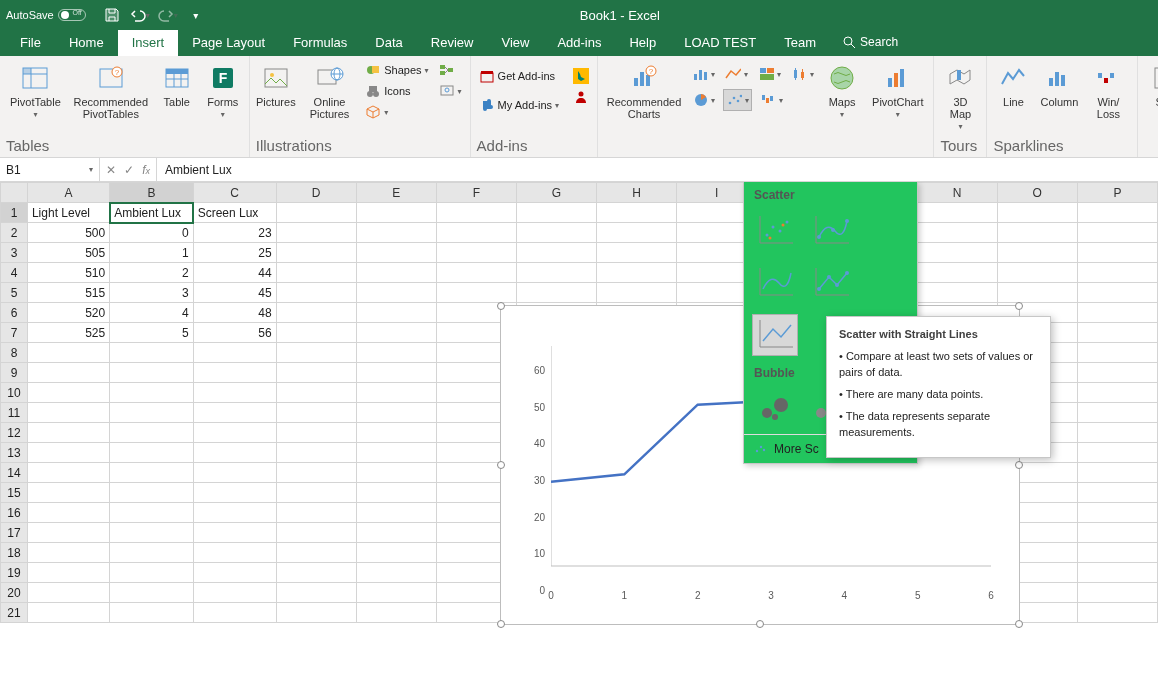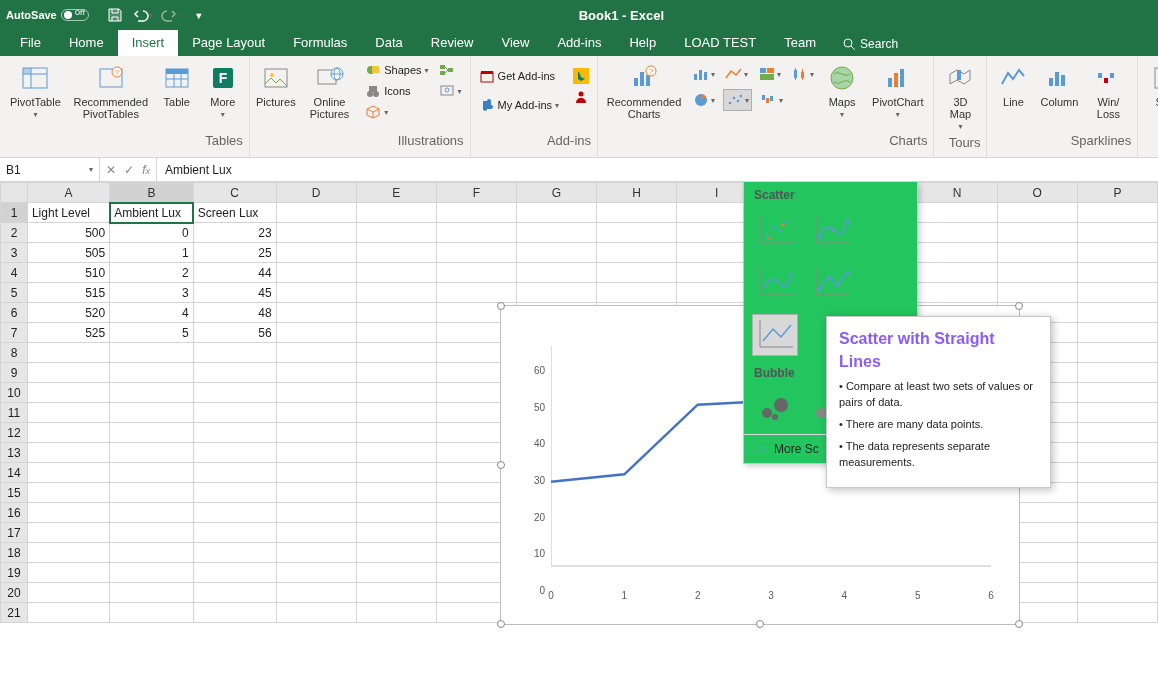--- a/index.html
+++ b/index.html
@@ -1,38 +1,38 @@
 <!DOCTYPE html>
 <html><head>
 <meta charset="utf-8">
 <style>
   * { box-sizing: border-box; margin: 0; padding: 0; font-family: "Segoe UI", Arial, sans-serif; }
   body { width: 1158px; height: 679px; overflow: hidden; background: #fff; font-size: 12px; color: #222; }
 
   
-  .titlebar { height: 30px; background: #217346; color: #fff; display: flex; align-items: center; padding: 0 6px; font-weight: bold; }
+  .titlebar { height: 30px; background: #217346; color: #fff; display: flex; align-items: center; padding: 0 6px; }
   .titlebar .qat { display: flex; align-items: center; gap: 4px; }
   .qat-btn { width: 24px; height: 24px; display: flex; align-items: center; justify-content: center; color: #fff; }
   .autosave { display: flex; align-items: center; gap: 4px; font-size: 11px; margin-right: 10px; }
   .toggle { width: 28px; height: 12px; border: 1px solid rgba(255,255,255,0.6); border-radius: 7px; position: relative; }
   .toggle::after { content:""; position:absolute; width:8px; height:8px; background:#fff; border-radius:50%; top:1px; left:2px; }
   .toggle .off { position:absolute; right:3px; top:-1px; font-size:7px; color:rgba(255,255,255,0.8);}
   .titlebar .title { flex: 1; text-align: center; font-size: 13px; }
 
   
-  .tabs { height: 26px; background: #217346; display: flex; align-items: flex-end; padding: 0 6px; color: #fff; }
+  .tabs { height: 26px; background: #217346; display: flex; align-items: flex-start; padding: 0 6px; color: #fff; }
   .tab { padding: 5px 14px 6px; font-size: 13px; cursor: pointer; }
   .tab.active { background: #fff; color: #217346; }
   .search-tab { display:flex; align-items:center; gap:4px; padding:5px 12px; }
 
   
   .ribbon { height: 102px; background: #f3f2f1; border-bottom: 1px solid #d6d6d6; display: flex; position:relative; }
   .group { border-right: 1px solid #e0e0e0; padding: 4px 6px 0; display: flex; flex-direction: column; align-items:center; }
   .group-body { flex: 1; display: flex; align-items: flex-start; gap: 6px; }
-  .group-label { font-size: 13px; color: #666; padding: 2px 0 9px; text-align:right; width:100%; }
+  .group-label { font-size: 15px; color: #666; padding: 2px 0 3px; text-align:left; width:100%; }
   .rbtn { display: flex; flex-direction: column; align-items: center; gap: 2px; padding: 2px 4px; font-size: 11px; color: #333; text-align:center; min-width:40px; }
   .rbtn-icon { width: 32px; height: 32px; display:flex; align-items:center; justify-content:center; }
   .stack { display:flex; flex-direction:column; gap:1px;justify-content:center; }
   .srow { display:flex; align-items:center; gap:3px; font-size:11px; padding:2px 2px; white-space:nowrap;}
   .mini-icon { width:16px; height:16px; display:inline-flex; align-items:center; justify-content:center; }
   .caret { font-size:8px; color:#666; }
 
   
   .formula-bar { height: 24px; border-bottom: 1px solid #d6d6d6; display:flex; align-items:stretch; }
   .name-box { width: 100px; border-right:1px solid #d6d6d6; display:flex; align-items:center; padding:0 6px; justify-content:space-between; font-size:12px;}
@@ -69,21 +69,21 @@
   
   .scatter-panel { position:absolute; left:743px; top:0; width:175px; background:#22c55e; border:1px solid #c7c7c7; border-top:none; box-shadow:2px 2px 6px rgba(0,0,0,0.2); z-index:20; }
   .panel-head { font-size:12px; font-weight:600; color:#555; padding:6px 10px 4px; }
   .panel-grid { display:flex; flex-wrap:wrap; padding:4px 8px; gap:10px; }
   .chart-opt { width:46px; height:42px; border:1px solid transparent; display:flex; align-items:center; justify-content:center;}
   .chart-opt.sel { background:#d8d8d8; border-color:#b0b0b0;}
   .panel-foot { border-top:1px solid #ddd; padding:6px 8px; font-size:12px; display:flex; align-items:center; gap:6px;}
 
   
   .tooltip-box { position:absolute; left:826px; top:134px; width:225px; background:#fff; border:1px solid #c7c7c7; box-shadow:2px 2px 8px rgba(0,0,0,0.25); padding:10px 12px; font-size:11px; z-index:30; line-height:1.45;}
-  .tooltip-box .tt-title { font-weight:600; font-size:16px; margin-bottom:6px; color:#8b5cf6;}
+  .tooltip-box .tt-title { font-weight:600; font-size:11px; margin-bottom:6px; color:#404040;}
   .tooltip-box p { margin-bottom:6px; }
 </style>
 </head>
 <body>
 
 <div class="titlebar">
   <div class="qat">
     <div class="autosave">
       <span>AutoSave</span>
       <span class="toggle">
@@ -174,21 +174,21 @@
           </div>
         <span>Table</span>
       </div>
       <div class="rbtn">
         <div class="rbtn-icon">
             <svg width="28" height="28">
               <rect x="4" y="4" width="20" height="20" rx="2" fill="#0f7b63"></rect>
               <text x="14" y="19" text-anchor="middle" font-size="14" fill="#fff" font-weight="bold">F</text>
             </svg>
           </div>
-        <span>More</span>
+        <span>Forms</span>
           <span class="caret">▾</span>
       </div>
     </div>
     <div class="group-label">Tables</div>
   </div>
 
   <div class="group">
     <div class="group-body">
       <div class="rbtn">
         <div class="rbtn-icon">
@@ -416,21 +416,20 @@
             <svg width="28" height="28">
               <rect x="4" y="14" width="4" height="9" fill="#5b9bd5"></rect>
               <rect x="10" y="9" width="4" height="14" fill="#ed7d31"></rect>
               <rect x="16" y="5" width="4" height="18" fill="#5b9bd5"></rect>
             </svg>
           </div>
         <span>PivotChart</span>
           <span class="caret">▾</span>
       </div>
     </div>
-    <div class="group-label">Charts</div>
   </div>
 
   <div class="group">
     <div class="group-body">
       <div class="rbtn">
         <div class="rbtn-icon">
             <svg width="28" height="28">
               <path d="M4 20l7-4 7 4 6-4V6l-6 4-7-4-7 4z" fill="none" stroke="#888"></path>
               <rect x="11" y="6" width="4" height="10" fill="#5b9bd5"></rect>
             </svg>

